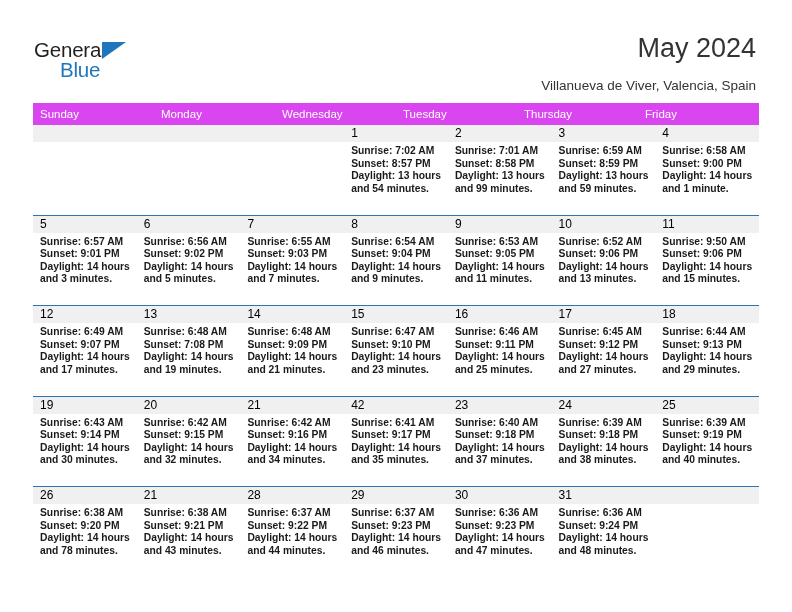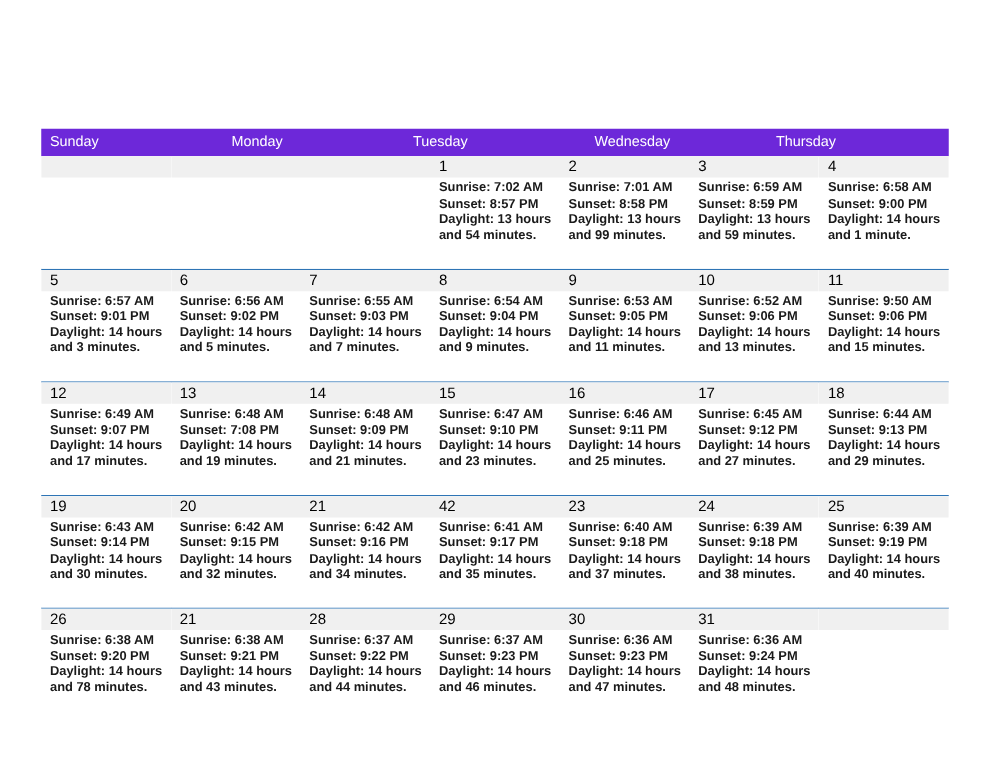--- a/index.html
+++ b/index.html
@@ -84,21 +84,21 @@
 
   
   .calendar {
     position: absolute;
     left: 33px;
     top: 103px;
     width: 726px;
   }
   .weekdays {
     display: flex;
-    background: #6d28d9;
+    background: #d946ef;
     height: 22px;
   }
   .weekday {
     flex: 1 1 0;
     color: #ffffff;
     font-size: 11.5px;
     line-height: 22px;
     padding-left: 7px;
     box-sizing: border-box;
     white-space: nowrap;
@@ -140,28 +140,38 @@
   }
   .details div {
     white-space: nowrap;
   }
 </style>
 </head>
 <body>
 
 <div class="page">
 
+  <div class="header">
+    <div class="logo">
+      <span class="logo-general">General</span>
+      <span class="logo-tri"></span>
+      <span class="logo-blue">Blue</span>
+    </div>
+    <div class="title">May 2024</div>
+    <div class="subtitle">Villanueva de Viver, Valencia, Spain</div>
+  </div>
 
   <div class="calendar">
     <div class="weekdays">
       <div class="weekday">Sunday</div>
       <div class="weekday">Monday</div>
+      <div class="weekday">Wednesday</div>
       <div class="weekday">Tuesday</div>
-      <div class="weekday">Wednesday</div>
       <div class="weekday">Thursday</div>
+      <div class="weekday">Friday</div>
     </div>
 
     <div class="week first">
       <div class="cell empty">
         <div class="daynum-band"></div>
         <div class="details">
           <div></div>
           <div></div>
           <div></div>
           <div></div>

